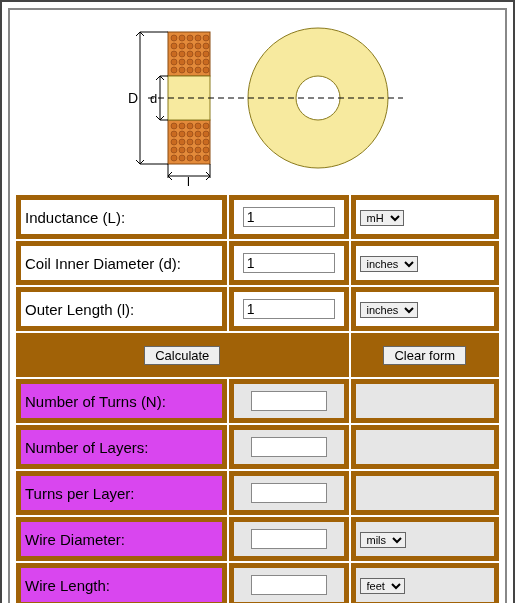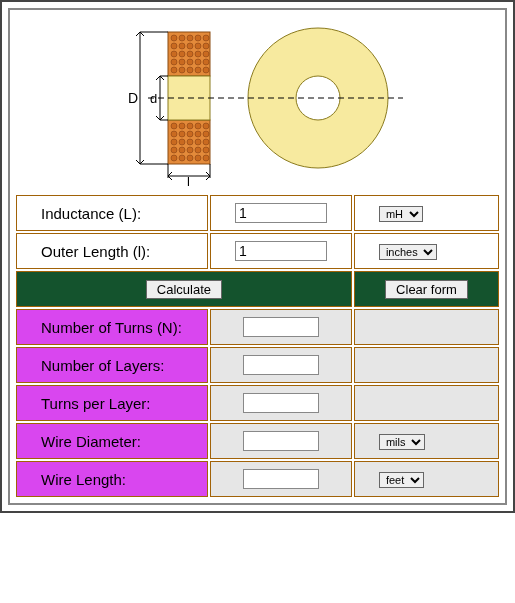--- a/index.html
+++ b/index.html
@@ -29,30 +29,30 @@
     text-align: center;
     padding: 4px 0 2px 0;
   }
   .img-row svg { display: inline-block; }
   table.calc {
     width: 100%;
     border-collapse: separate;
     border-spacing: 2px;
   }
   table.calc td {
-    border: 1px solid #a16207;
-    padding: 4px 24px;
+    border: 5px solid #a16207;
+    padding: 4px 4px;
     background: #fff;
     vertical-align: middle;
     height: 26px;
   }
   table.calc td.out-label { background: #d946ef; }
   table.calc td.out-val   { background: #e6e6e6; text-align: center; }
   table.calc td.out-unit  { background: #e6e6e6; }
-  table.calc td.btn-row   { background: #14532d; text-align: center; }
+  table.calc td.btn-row   { background: #a16207; text-align: center; }
   table.calc td.center    { text-align: center; }
   input[type="text"] {
     width: 84px;
     font-size: 14px;
     padding: 1px 3px;
     border: 1px solid #888;
     background: #fff;
   }
   input[type="text"].ro { width: 68px; }
   select {
@@ -170,20 +170,25 @@
             <col style="width:31%">
           </colgroup>
 
     <tbody>
             <tr>
       <td>Inductance (L):</td>
       <td class="center"><input type="text" value="1" style=""></td>
       <td><select><option>mH</option></select></td>
     </tr>
 
+    <tr>
+      <td>Coil Inner Diameter (d):</td>
+      <td class="center"><input type="text" value="1" style=""></td>
+      <td><select><option>inches</option></select></td>
+    </tr>
 
     <tr>
       <td>Outer Length (l):</td>
       <td class="center"><input type="text" value="1" style=""></td>
       <td><select><option>inches</option></select></td>
     </tr>
 
 
     <tr>
       <td class="btn-row" colspan="2">

